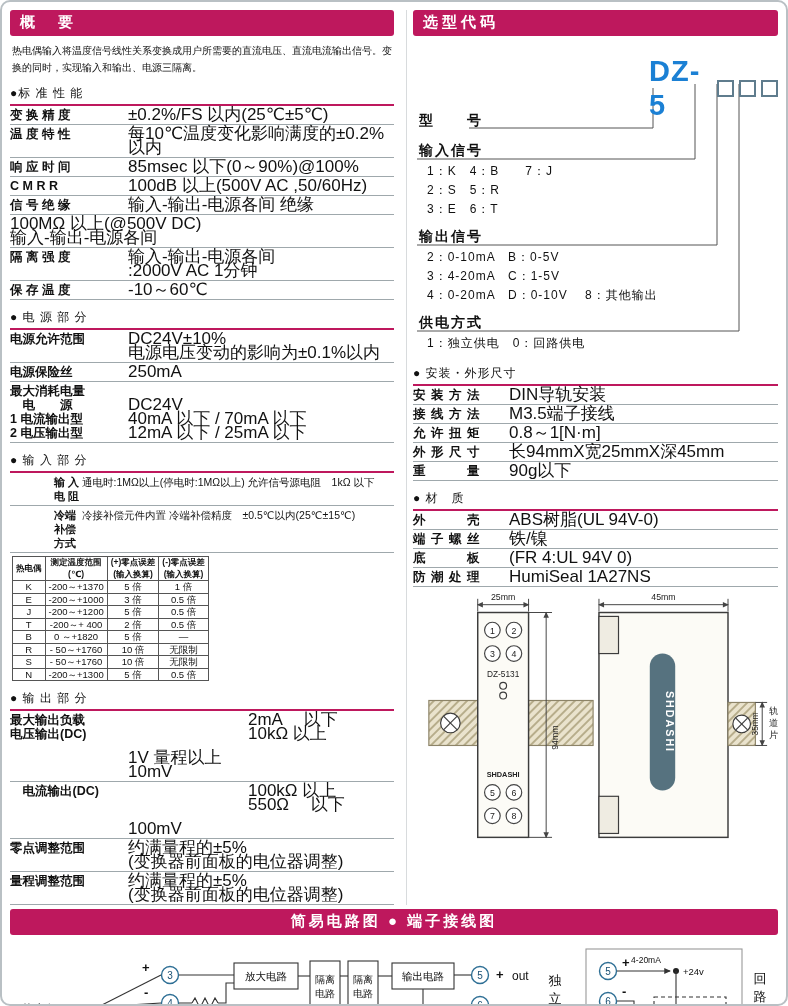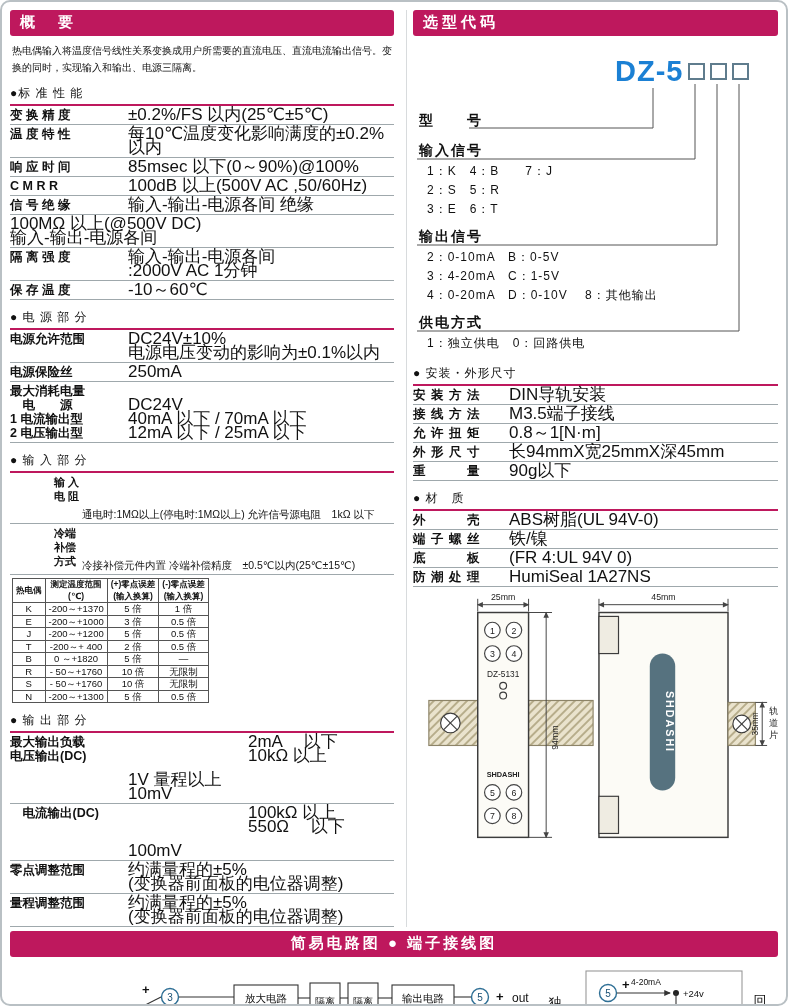--- a/index.html
+++ b/index.html
@@ -17,32 +17,32 @@
 
   .overview-text { font-size:10px; line-height:17px; margin:6px 2px 4px 2px; }
 
   .sec-head { font-size:12px; font-weight:normal; letter-spacing:1px; border-bottom:2px solid #be185d;
               padding:3px 0 2px 0; margin-top:6px; }
 
   .spec-row { display:flex; border-bottom:1px solid #9fa8ac; padding:2px 0; }
   .spec-label { flex:none; width:118px; font-size:12.5px; font-weight:bold; white-space:pre-line; line-height:14px; }
   .spec-value { flex:1; font-size:17px; white-space:pre-line; line-height:14px; }
   .compact .spec-label { width:72px; font-size:11px;padding-left:44px; }
-  .compact .spec-value { font-size:10.5px;margin-top:32px; }
+  .compact .spec-value { font-size:10.5px; }
   .narrow .spec-label { width:96px; letter-spacing:1px; }
   .mid { flex:none !important; width:120px;margin-top:38px; }
 
   .tc-table { border-collapse:collapse; font-size:9.5px; margin:3px 0 2px 2px; }
   .tc-table th,.tc-table td { border:1px solid #555; padding:0 3px; line-height:11.5px; text-align:center; white-space:pre-line; }
   .tc-table th { font-size:8.5px; font-weight:bold; }
 
   .sel { position:relative; height:320px; }
   .sel-lines { position:absolute; left:0; top:0; }
   .dz5 { position:absolute; left:202px; top:18px; display:flex; align-items:center; gap:5px; }
-  .dz5-text { color:#1b80d4; font-size:29px; font-weight:bold; letter-spacing:1px; line-height:34px; }
+  .dz5-text { color:#1b80d4; font-size:29px; font-weight:bold; letter-spacing:1px; line-height:34px;margin-left:34px; }
   .dzbox { width:17px; height:17px; border:2px solid #5f7c8d; background:#fff; flex:none; }
   .sel-label { position:absolute; left:6px; font-size:14px; font-weight:bold; letter-spacing:2px; }
   .sel-opts { position:absolute; left:14px; }
   .sel-opt { font-size:12px; line-height:19px; letter-spacing:1px; }
 
   svg { font-family:inherit; display:block; }
   .draw { margin-top:4px; }
 </style>
 </head>
 <body>

